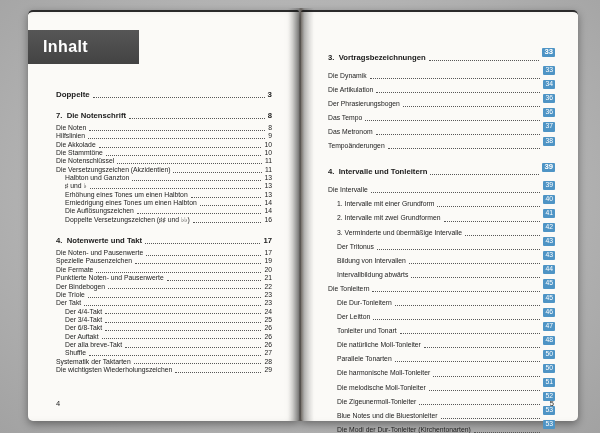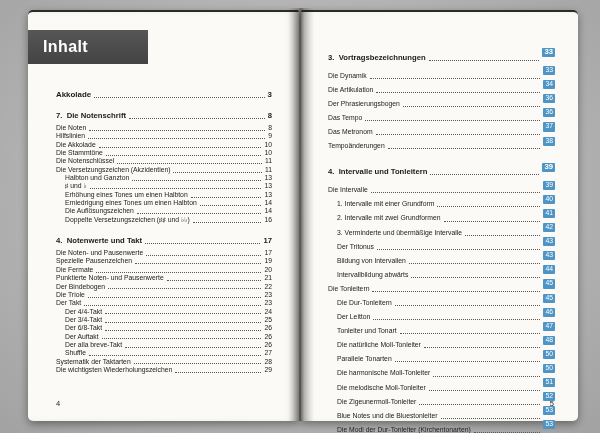--- a/index.html
+++ b/index.html
@@ -22,21 +22,21 @@
                 box-shadow:0 3px 9px rgba(0,0,0,.4), inset 10px 0 12px -9px rgba(0,0,0,.4); }
 
   .spine {
     position:absolute; left:288px; top:8px; width:26px; height:413px; z-index:6;
     pointer-events:none;
     background:linear-gradient(90deg, rgba(0,0,0,0) 0%, rgba(0,0,0,.22) 40%,
                rgba(40,30,20,.5) 50%, rgba(0,0,0,.18) 62%, rgba(0,0,0,0) 100%);
   }
 
   .inhalt-box {
-    position:absolute; left:0; top:18px; width:120px; height:34px;
+    position:absolute; left:0; top:18px; width:111px; height:34px;
     background:linear-gradient(180deg,#565656,#434343);
     color:#ffffff; font-weight:bold; font-size:16px; line-height:34px;
     padding-left:15px; letter-spacing:.4px; box-sizing:border-box;
   }
 
   .toc { position:absolute; }
   .toc-left  { left:28px; right:27px; top:78px; }
   .toc-right { left:27px; right:23px; top:24px; }
 
   .toc-row { display:flex; align-items:flex-end; font-size:6.8px; line-height:8.35px; }
@@ -55,21 +55,21 @@
 </style>
 </head>
 <body>
 
 <div class="book">
 
   <div class="page page-left">
     <div class="inhalt-box">Inhalt</div>
     <div class="toc toc-left">
         <div class="toc-row vorwort lvl0">
-          <span class="lbl">Akkolade</span>
+          <span class="lbl">Doppelte</span>
           <span class="lead"></span>
           <span class="pg">3</span>
         </div>
         <div class="toc-row chapter lvl0">
           <span class="lbl">7.  Die Notenschrift</span>
           <span class="lead"></span>
           <span class="pg">8</span>
         </div>
         <div class="toc-row item lvl0">
           <span class="lbl">Die Noten</span>

